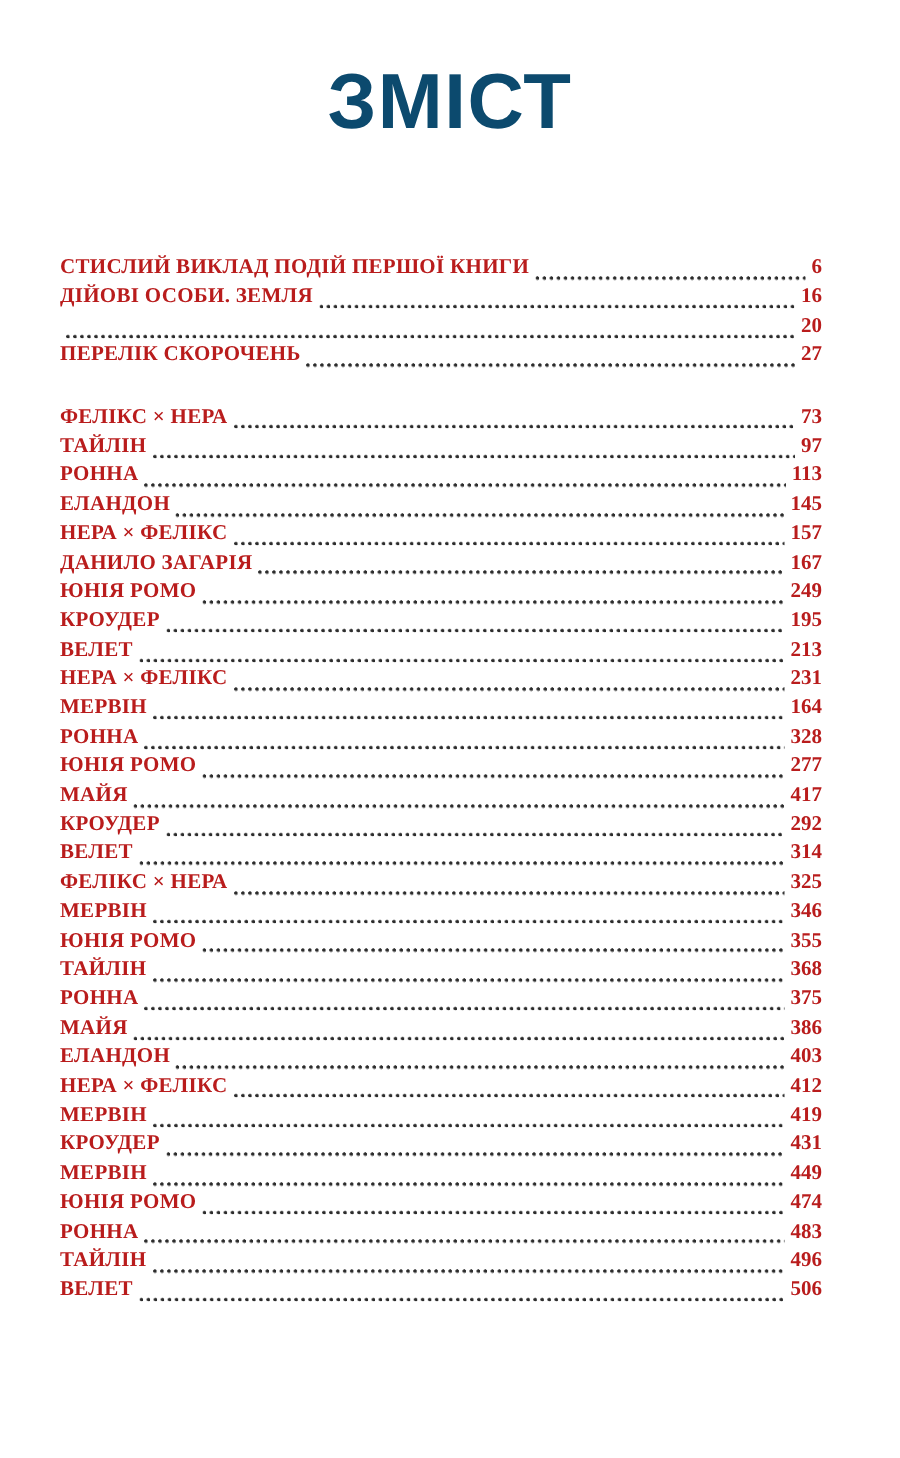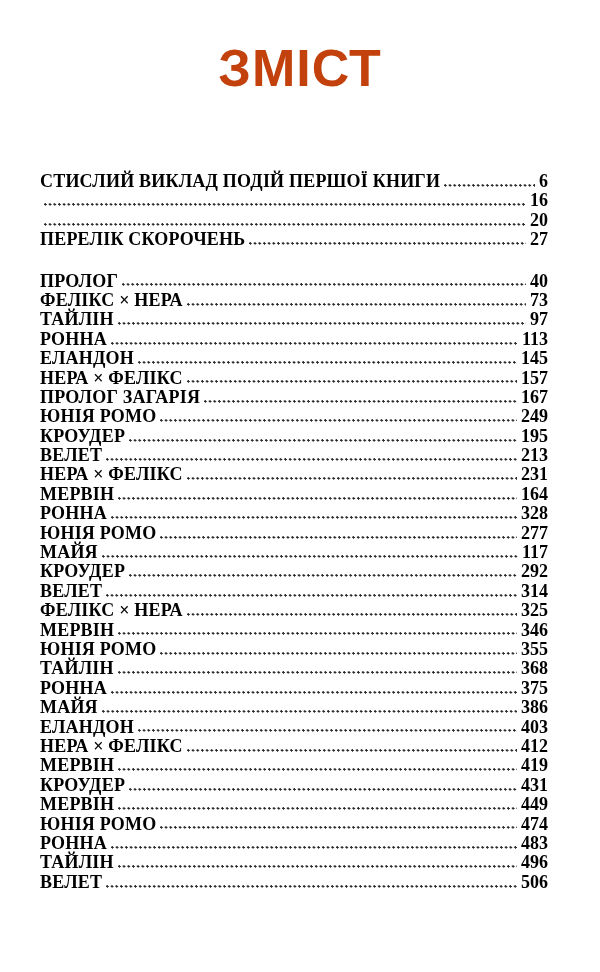--- a/index.html
+++ b/index.html
@@ -18,31 +18,31 @@
   }
   .page-title {
     margin: 0;
     padding-top: 42px;
     text-align: center;
     font-family: "Liberation Sans", "DejaVu Sans", sans-serif;
     font-weight: 700;
     font-size: 52px;
     line-height: 1;
     letter-spacing: 1px;
-    color: #c2410c;
+    color: #0c4a6e;
   }
   .toc {
     position: absolute;
     top: 171px;
     left: 40px;
     right: 52px;
     font-family: "Liberation Serif", "DejaVu Serif", serif;
     font-weight: 700;
-    font-size: 18px;
-    color: #000000;
+    font-size: 14px;
+    color: #b91c1c;
   }
   .toc-section { margin: 0; }
   .toc-section.chapters { margin-top: 22px; }
   .toc-row {
     display: flex;
     align-items: baseline;
     height: 19.4px;
     white-space: nowrap;
   }
   .toc-label {
@@ -75,43 +75,39 @@
 
     <div class="toc-section front-matter">
 
         <div class="toc-row">
           <span class="toc-label">СТИСЛИЙ ВИКЛАД ПОДІЙ ПЕРШОЇ КНИГИ</span>
           <span class="toc-leader"></span>
           <span class="toc-page">6</span>
         </div>
 
         <div class="toc-row">
+          <span class="toc-label">ДІЙОВІ ОСОБИ. ЗЕМЛЯ</span>
           <span class="toc-leader"></span>
           <span class="toc-page">16</span>
         </div>
 
         <div class="toc-row">
           <span class="toc-leader"></span>
           <span class="toc-page">20</span>
         </div>
 
         <div class="toc-row">
           <span class="toc-label">ПЕРЕЛІК СКОРОЧЕНЬ</span>
           <span class="toc-leader"></span>
           <span class="toc-page">27</span>
         </div>
       </div>
 
     <div class="toc-section chapters">
 
-        <div class="toc-row">
-          <span class="toc-label">ПРОЛОГ</span>
-          <span class="toc-leader"></span>
-          <span class="toc-page">40</span>
-        </div>
 
         <div class="toc-row">
           <span class="toc-label">ФЕЛІКС × НЕРА</span>
           <span class="toc-leader"></span>
           <span class="toc-page">73</span>
         </div>
 
         <div class="toc-row">
           <span class="toc-label">ТАЙЛІН</span>
           <span class="toc-leader"></span>
@@ -130,21 +126,21 @@
           <span class="toc-page">145</span>
         </div>
 
         <div class="toc-row">
           <span class="toc-label">НЕРА × ФЕЛІКС</span>
           <span class="toc-leader"></span>
           <span class="toc-page">157</span>
         </div>
 
         <div class="toc-row">
-          <span class="toc-label">ПРОЛОГ ЗАГАРІЯ</span>
+          <span class="toc-label">ДАНИЛО ЗАГАРІЯ</span>
           <span class="toc-leader"></span>
           <span class="toc-page">167</span>
         </div>
 
         <div class="toc-row">
           <span class="toc-label">ЮНІЯ РОМО</span>
           <span class="toc-leader"></span>
           <span class="toc-page">249</span>
         </div>
 
@@ -180,21 +176,21 @@
 
         <div class="toc-row">
           <span class="toc-label">ЮНІЯ РОМО</span>
           <span class="toc-leader"></span>
           <span class="toc-page">277</span>
         </div>
 
         <div class="toc-row">
           <span class="toc-label">МАЙЯ</span>
           <span class="toc-leader"></span>
-          <span class="toc-page">117</span>
+          <span class="toc-page">417</span>
         </div>
 
         <div class="toc-row">
           <span class="toc-label">КРОУДЕР</span>
           <span class="toc-leader"></span>
           <span class="toc-page">292</span>
         </div>
 
         <div class="toc-row">
           <span class="toc-label">ВЕЛЕТ</span>

